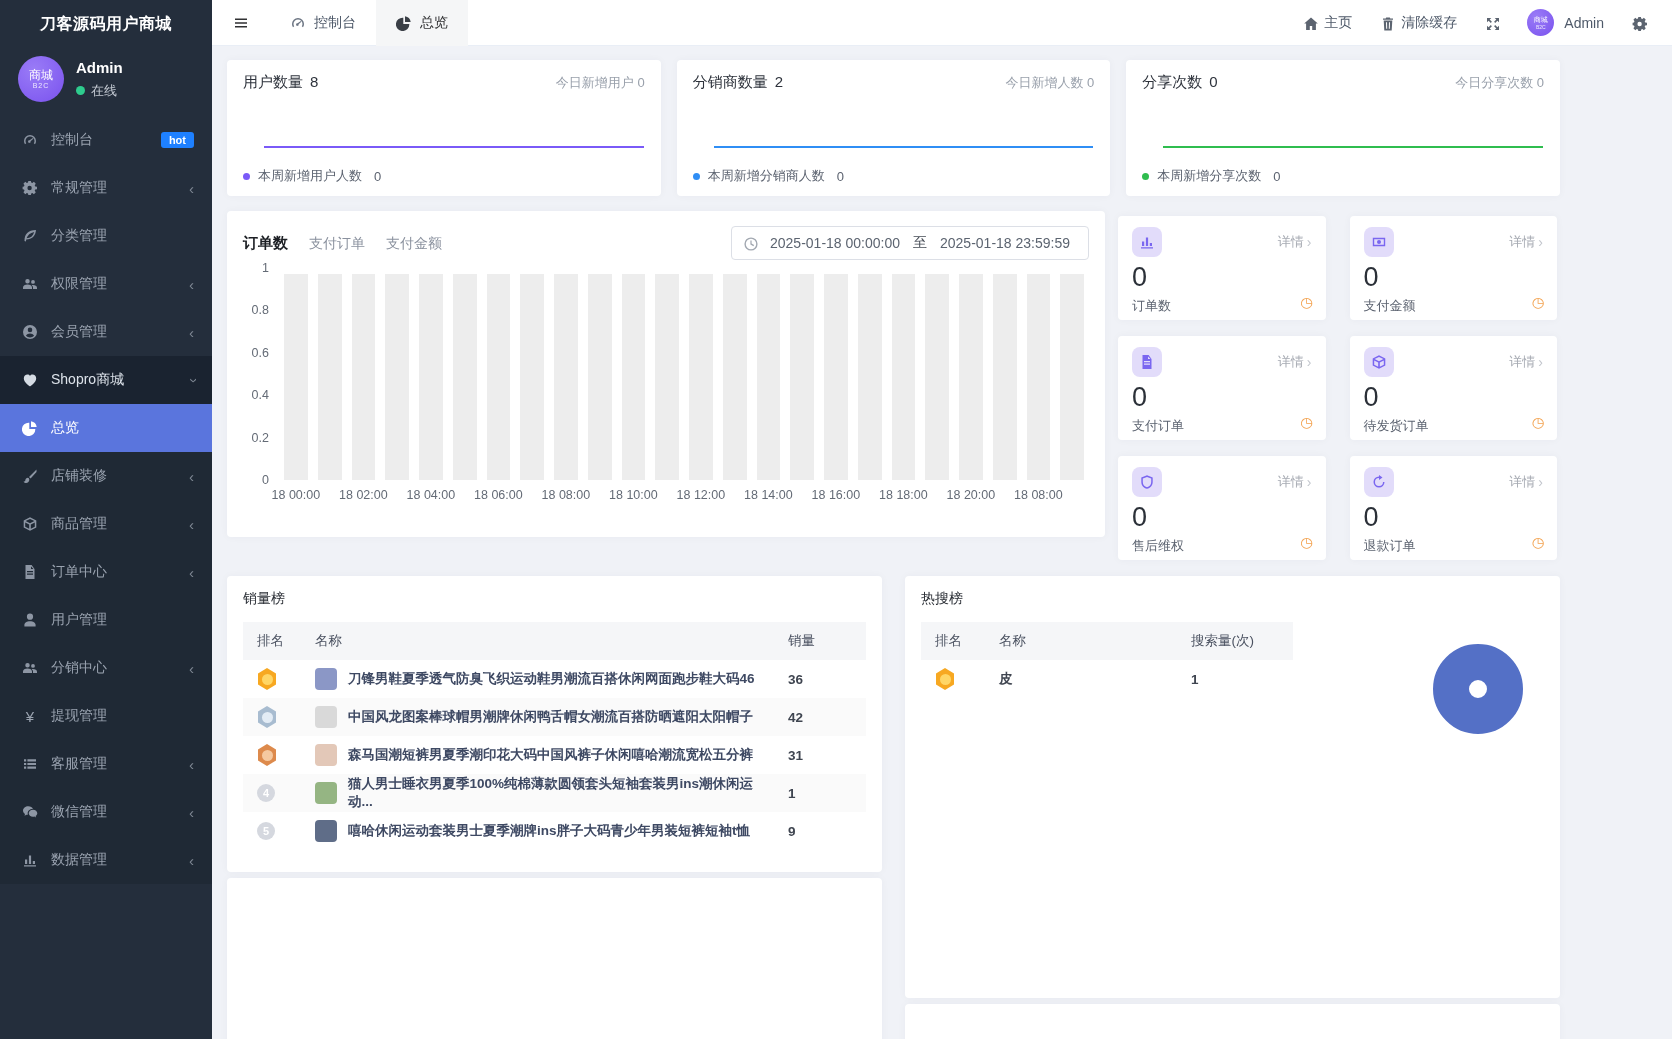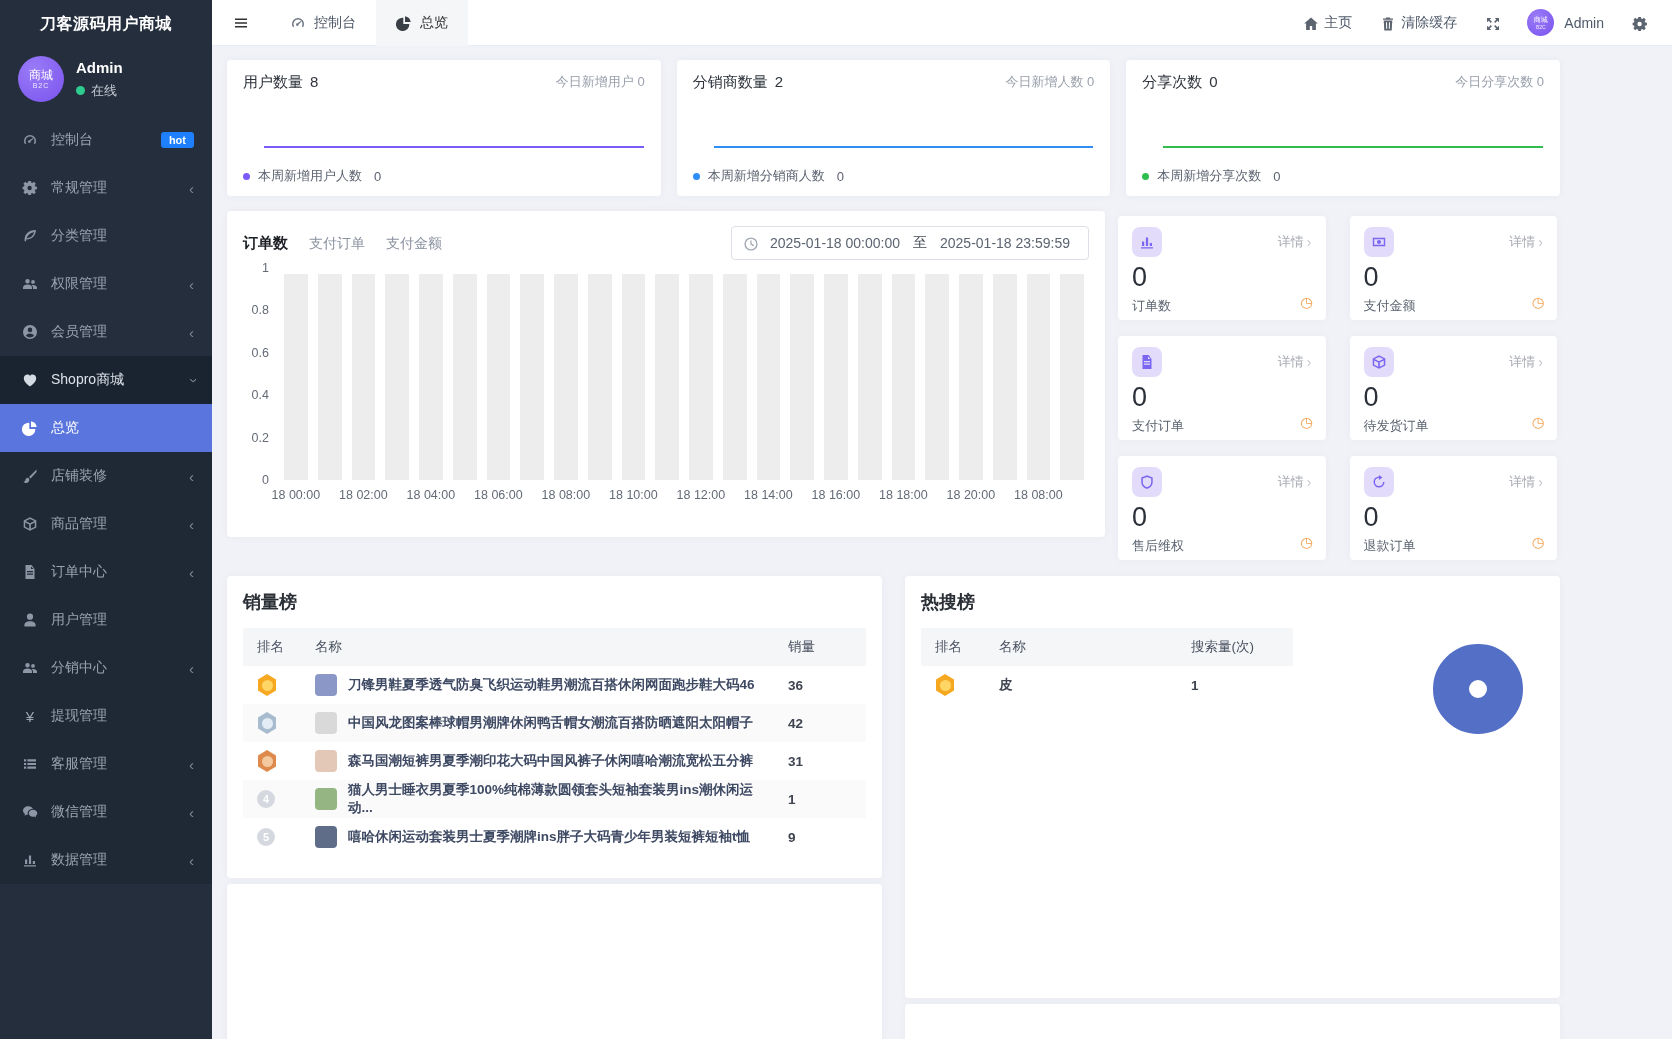--- a/index.html
+++ b/index.html
@@ -51,21 +51,21 @@
   .nav-user { display:flex; align-items:center; gap:10px; cursor:pointer; }
 
   
   .content { flex:1; padding:14px 0 0 15px; overflow:hidden; }
   .container { width:1333px; }
   .card { background:#fff; border-radius:4px; box-shadow:0 0 8px rgba(30,40,70,.04); }
 
   
   .row1 { display:grid; grid-template-columns:repeat(3,1fr); gap:16px; height:136px; }
   .stat-card { position:relative; padding:13px 16px; }
-  .sc-head { display:flex; justify-content:space-between; align-items:flex-start; }
+  .sc-head { display:flex; justify-content:space-between; align-items:flex-end; }
   .sc-title { font-size:15px; color:#2e333c; }
   .sc-value { font-size:15px; color:#2e333c; margin-left:7px; }
   .sc-right { font-size:13px; color:#99a0ab; }
   .sc-line { position:absolute; left:37px; right:17px; top:86px; height:2px; }
   .sc-legend { position:absolute; left:16px; bottom:11px; display:flex; align-items:center; gap:8px; font-size:13px; color:#5c6370; }
   .legend-dot { width:7px; height:7px; border-radius:50%; display:inline-block; }
   .legend-val { margin-left:4px; }
 
   
   .row2 { display:flex; gap:13px; margin-top:15px; align-items:flex-start; }
@@ -95,21 +95,21 @@
   .sum-detail { font-size:13px; color:#a6aab2; display:flex; align-items:center; gap:3px; cursor:pointer; }
   .sum-detail .chev { color:#c2c6cd; font-size:14px; }
   .sum-val { font-size:27px; color:#2b3038; margin-top:6px; line-height:1.1; }
   .sum-label { font-size:13px; color:#5c6370; margin-top:4px; }
   .sum-clock { position:absolute; right:13px; bottom:11px; color:#f3a24f; font-size:14px; line-height:1; }
 
   
   .row3 { display:flex; gap:23px; margin-top:16px; align-items:flex-start; }
   .col-l, .col-r { width:655px; }
   .rank-card { padding:14px 16px 22px 16px; }
-  .rank-title { font-size:18px; font-weight:700; color:#2b2f36; }
+  .rank-title { font-size:14px; font-weight:400; color:#2b2f36; }
   table { width:100%; border-collapse:collapse; margin-top:14px; }
   thead th { background:#f5f6f8; height:38px; text-align:left; font-size:13.5px; font-weight:500; color:#4a5160; padding:0 8px; }
   thead th:first-child { padding-left:14px; }
   tbody td { height:38px; font-size:13.5px; color:#3f4550; padding:0 8px;font-weight:bold; }
   tbody td:first-child { padding-left:14px; }
   tbody tr:nth-child(even) { background:#fafafa; }
   .name-cell { display:flex; align-items:center; gap:11px; color:#3e4963; }
   .thumb { width:22px; height:22px; border-radius:4px; flex-shrink:0; }
   .medal { width:20px; height:22px; clip-path:polygon(50% 0,95% 25%,95% 75%,50% 100%,5% 75%,5% 25%); display:flex; align-items:center; justify-content:center; }
   .medal i { width:11px; height:11px; border-radius:50%; display:block; }

